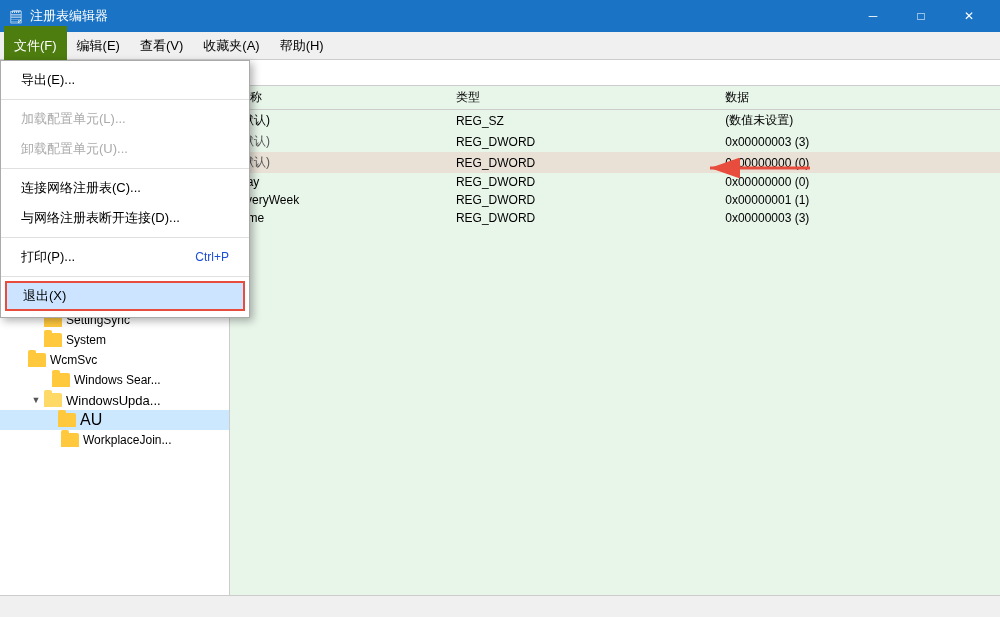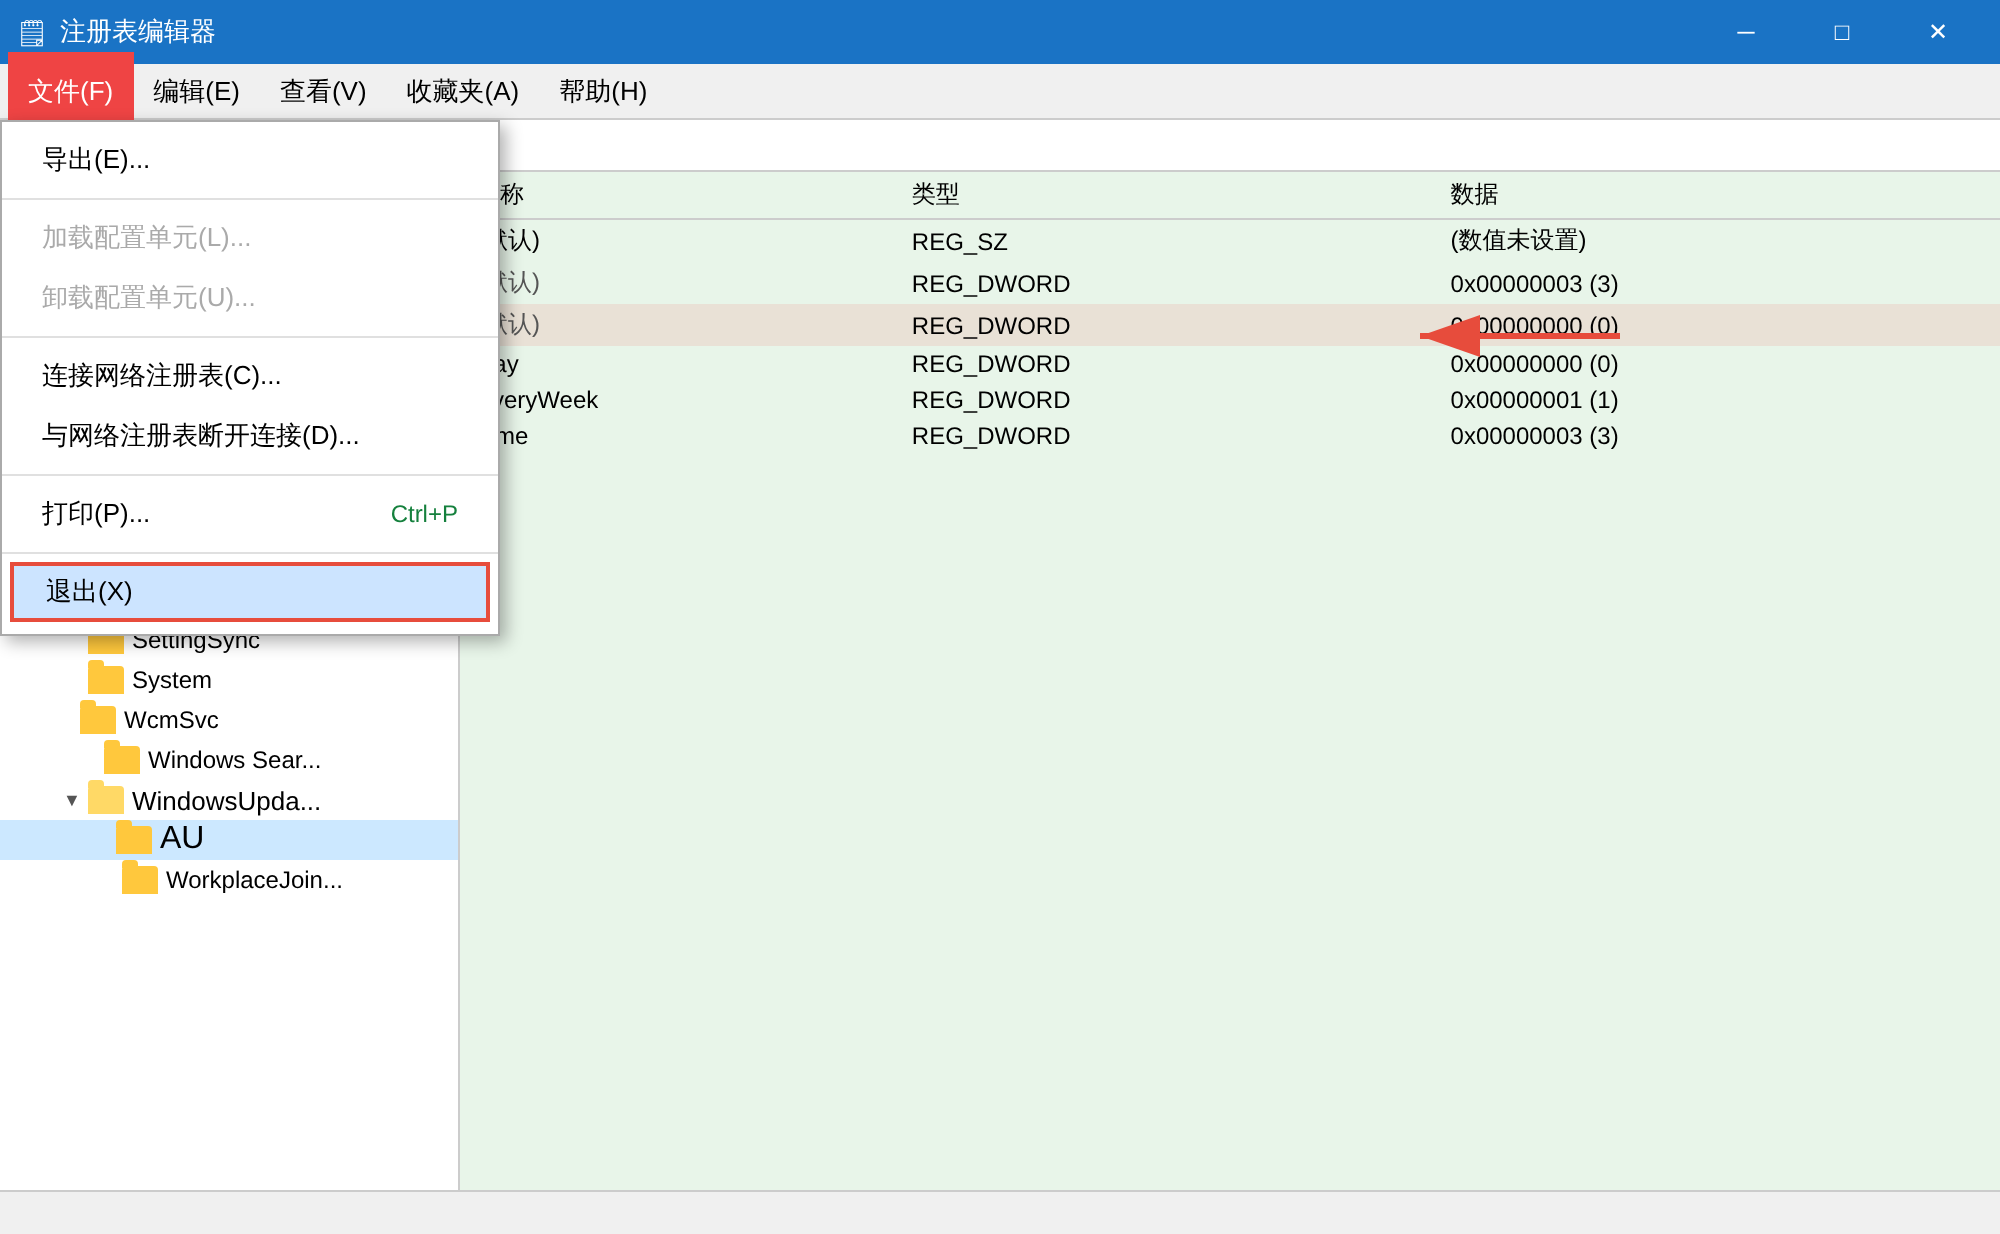--- a/index.html
+++ b/index.html
@@ -59,21 +59,21 @@
       display: flex;
       align-items: center;
       padding: 0 4px;
       border-bottom: 1px solid #ccc;
     }
     .menu-item {
       padding: 4px 10px;
       cursor: pointer;
       font-size: 13px;
       color: #000;
-      background: #ef4444;
+      background: #4d7c0f;
       color: white;
       height: 39px;
       display: flex;
       align-items: center;
     }
     .menu-item-normal {
       padding: 4px 10px;
       cursor: pointer;
       font-size: 13px;
       color: #000;
@@ -343,21 +343,21 @@
       <div class="tree-item" style="padding-left: 28px;">
         <span class="tree-arrow"></span>
         <span class="tree-folder-icon"></span>
         <span style="font-size: 12px;">SettingSync</span>
       </div>
       <div class="tree-item" style="padding-left: 28px;">
         <span class="tree-arrow"></span>
         <span class="tree-folder-icon"></span>
         <span style="font-size: 12px;">System</span>
       </div>
-      <div class="tree-item" style="padding-left: 24px;">
+      <div class="tree-item" style="padding-left: 12px;">
         <span class="tree-arrow"></span>
         <span class="tree-folder-icon"></span>
         <span style="font-size: 12px;">WcmSvc</span>
       </div>
       <div class="tree-item" style="padding-left: 36px;">
         <span class="tree-arrow"></span>
         <span class="tree-folder-icon"></span>
         <span style="font-size: 12px;">Windows Sear...</span>
       </div>
       <div class="tree-item" style="padding-left: 28px;">
@@ -442,18 +442,18 @@
     <div class="dropdown-item">导出(E)...</div>
     <div class="dropdown-separator"></div>
     <div class="dropdown-item disabled">加载配置单元(L)...</div>
     <div class="dropdown-item disabled">卸载配置单元(U)...</div>
     <div class="dropdown-separator"></div>
     <div class="dropdown-item">连接网络注册表(C)...</div>
     <div class="dropdown-item">与网络注册表断开连接(D)...</div>
     <div class="dropdown-separator"></div>
     <div class="dropdown-item">
       <span>打印(P)...</span>
-      <span style="color:#15803d; font-size:12px;text-align:right;">Ctrl+P</span>
+      <span style="color:#1d4ed8; font-size:12px;text-align:right;">Ctrl+P</span>
     </div>
     <div class="dropdown-separator"></div>
     <div class="dropdown-item exit-item">退出(X)</div>
   </div>
 </div>
 
 </body></html>

